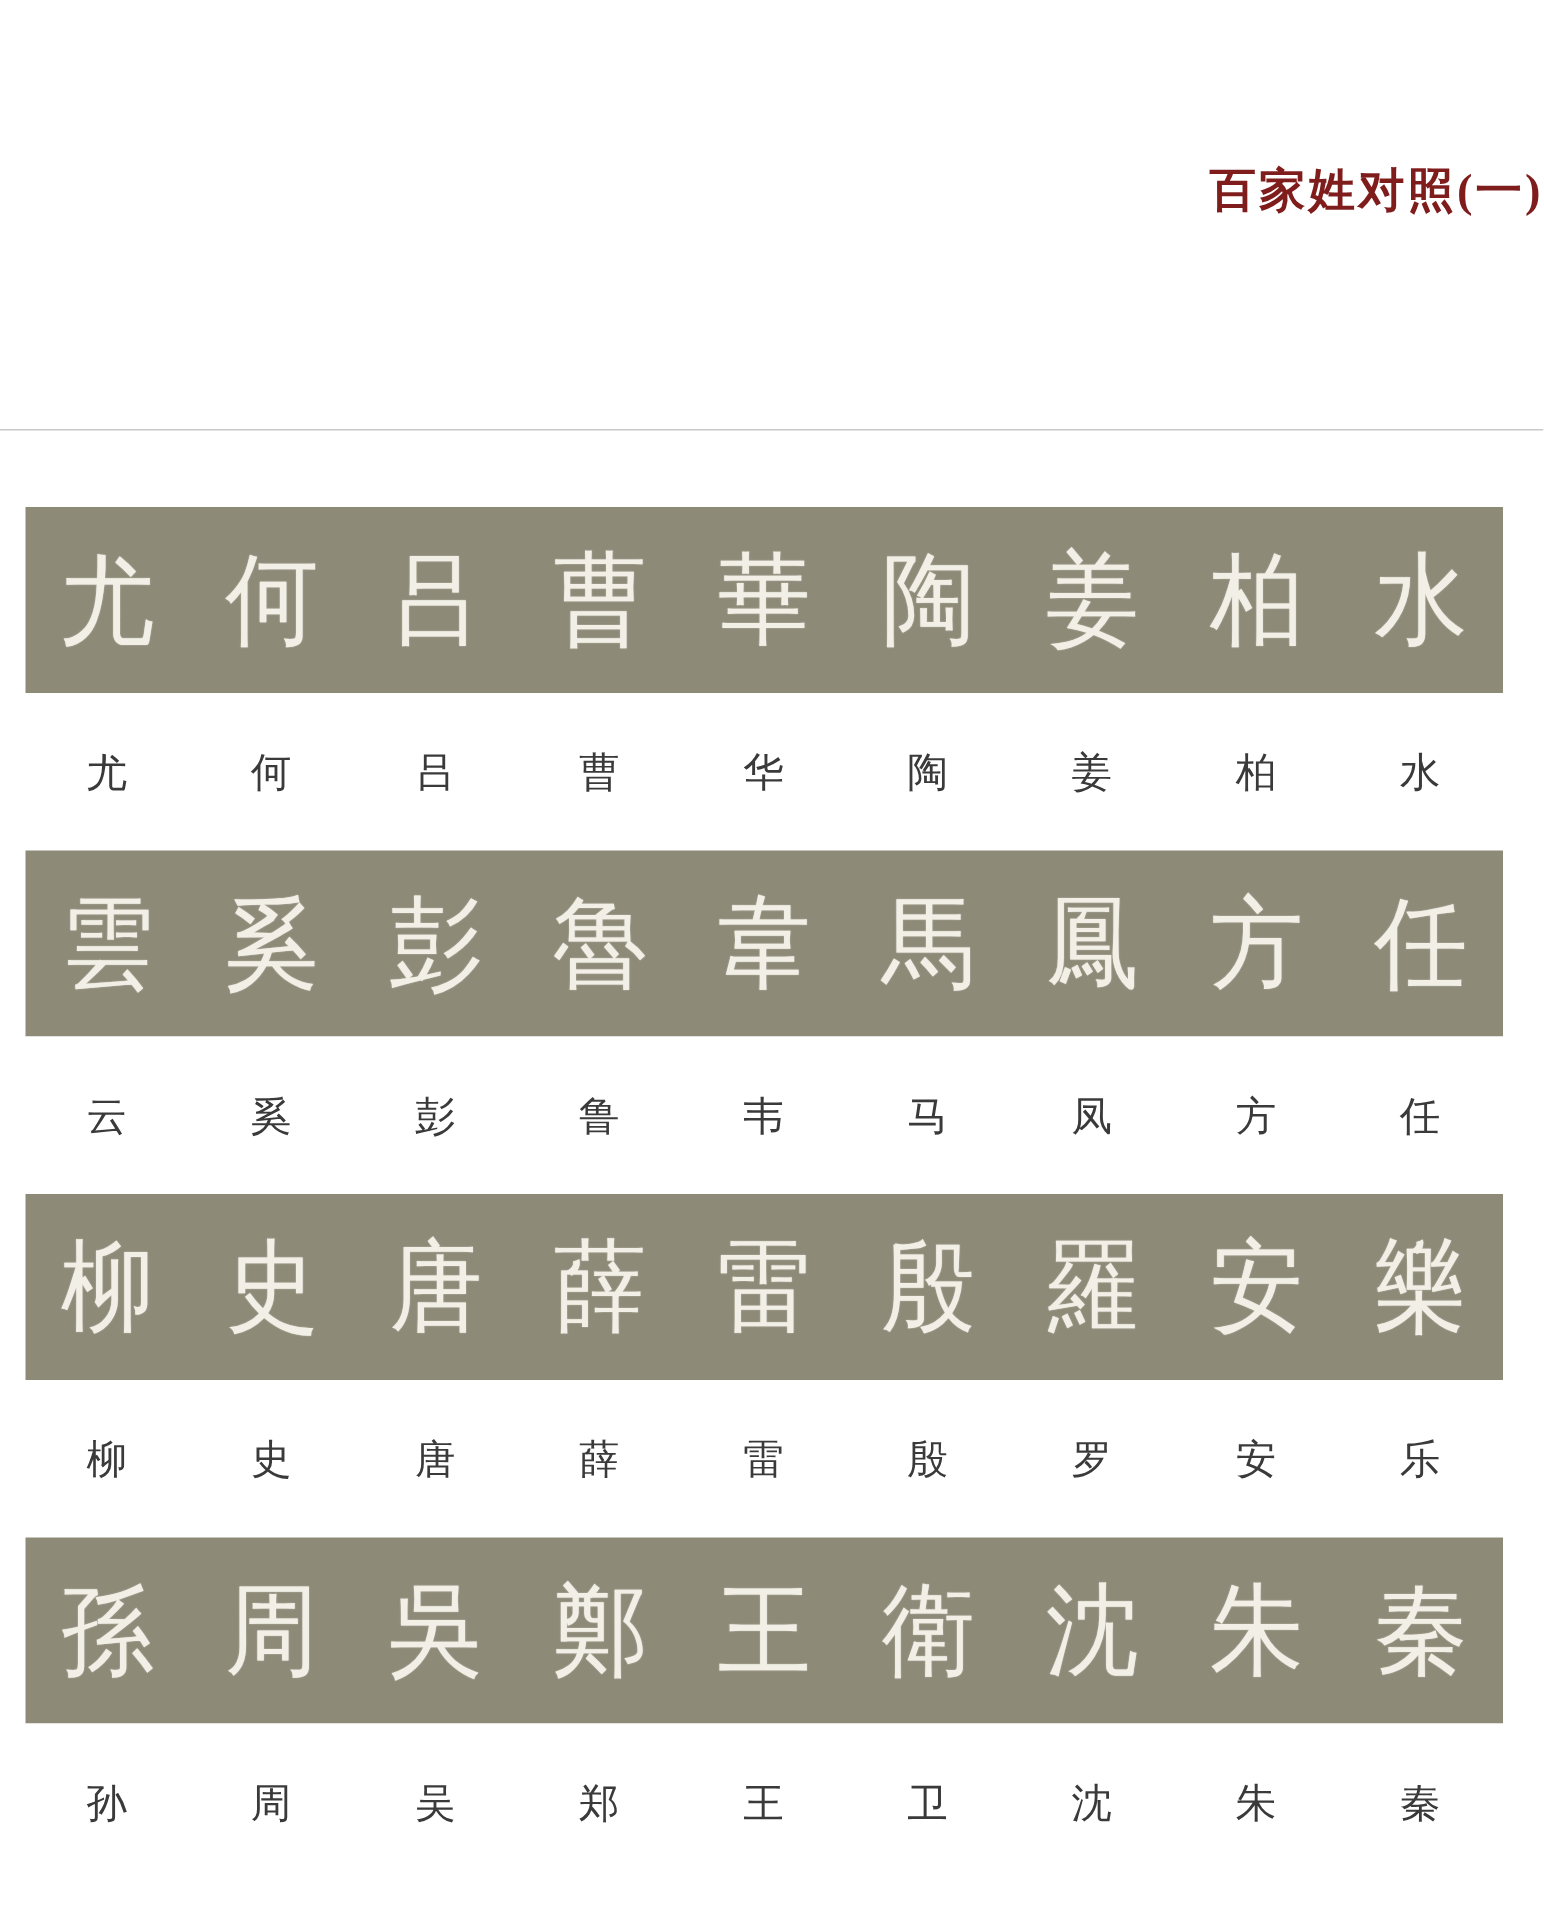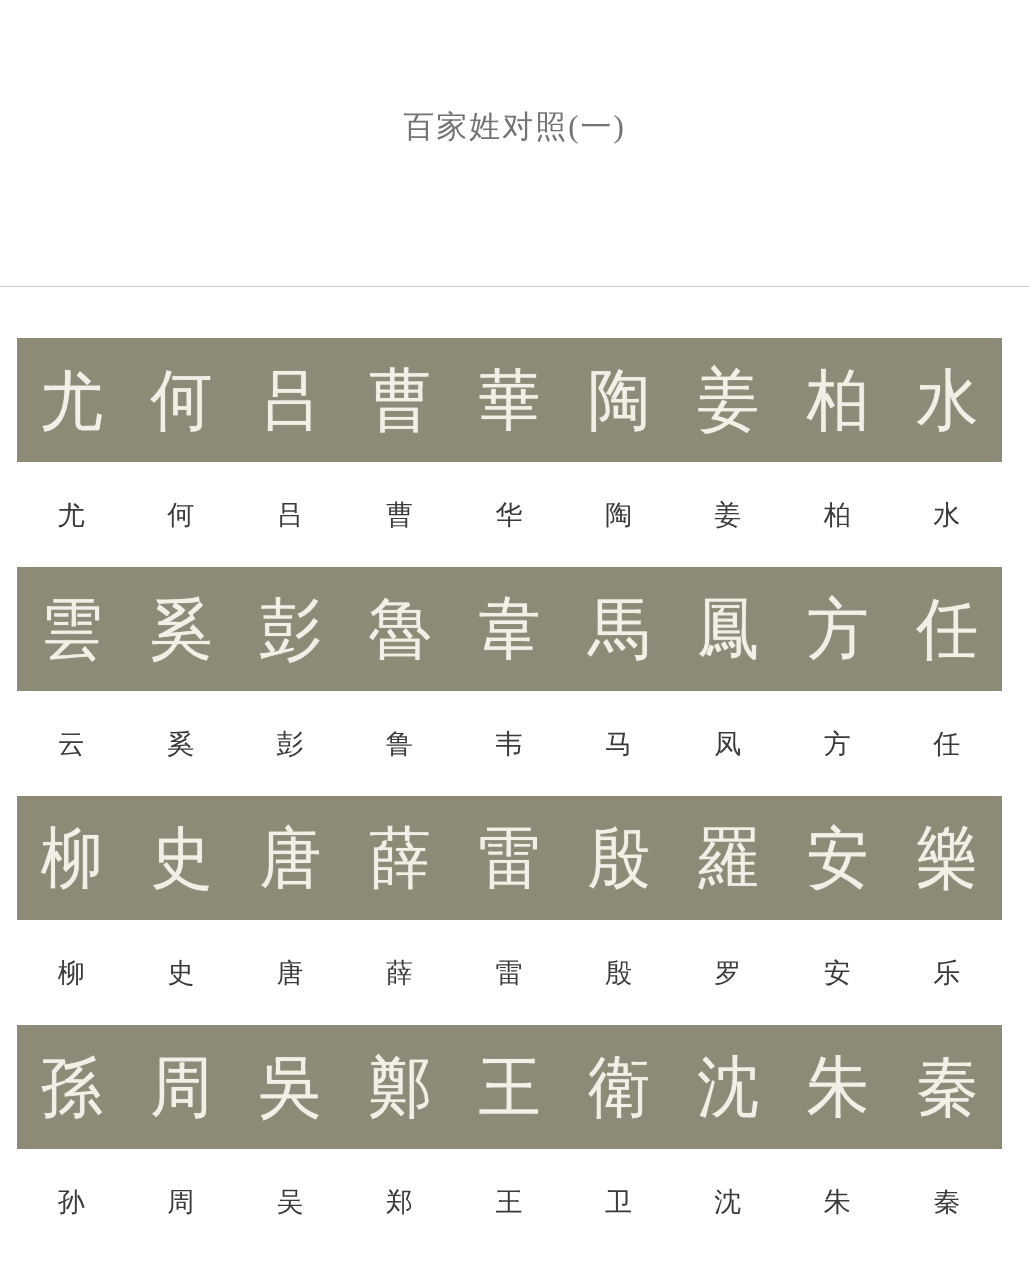--- a/index.html
+++ b/index.html
@@ -15,28 +15,28 @@
     position: relative;
     overflow: hidden;
   }
   .page {
     width: 1029px;
     height: 1280px;
     box-sizing: border-box;
     position: relative;
   }
   .title {
-    text-align: center;
+    text-align: right;
     font-family: "Liberation Serif", serif;
     font-size: 31px;
     letter-spacing: 2px;
-    color: #737373;
+    color: #7f1d1d;
     padding-top: 108px;
     line-height: 1.2;
-    font-weight: 400;
+    font-weight: 700;
   }
   .rule {
     position: absolute;
     left: 0;
     right: 0;
     top: 286px;
     height: 1px;
     background: #c9c9c9;
   }
   .content {

